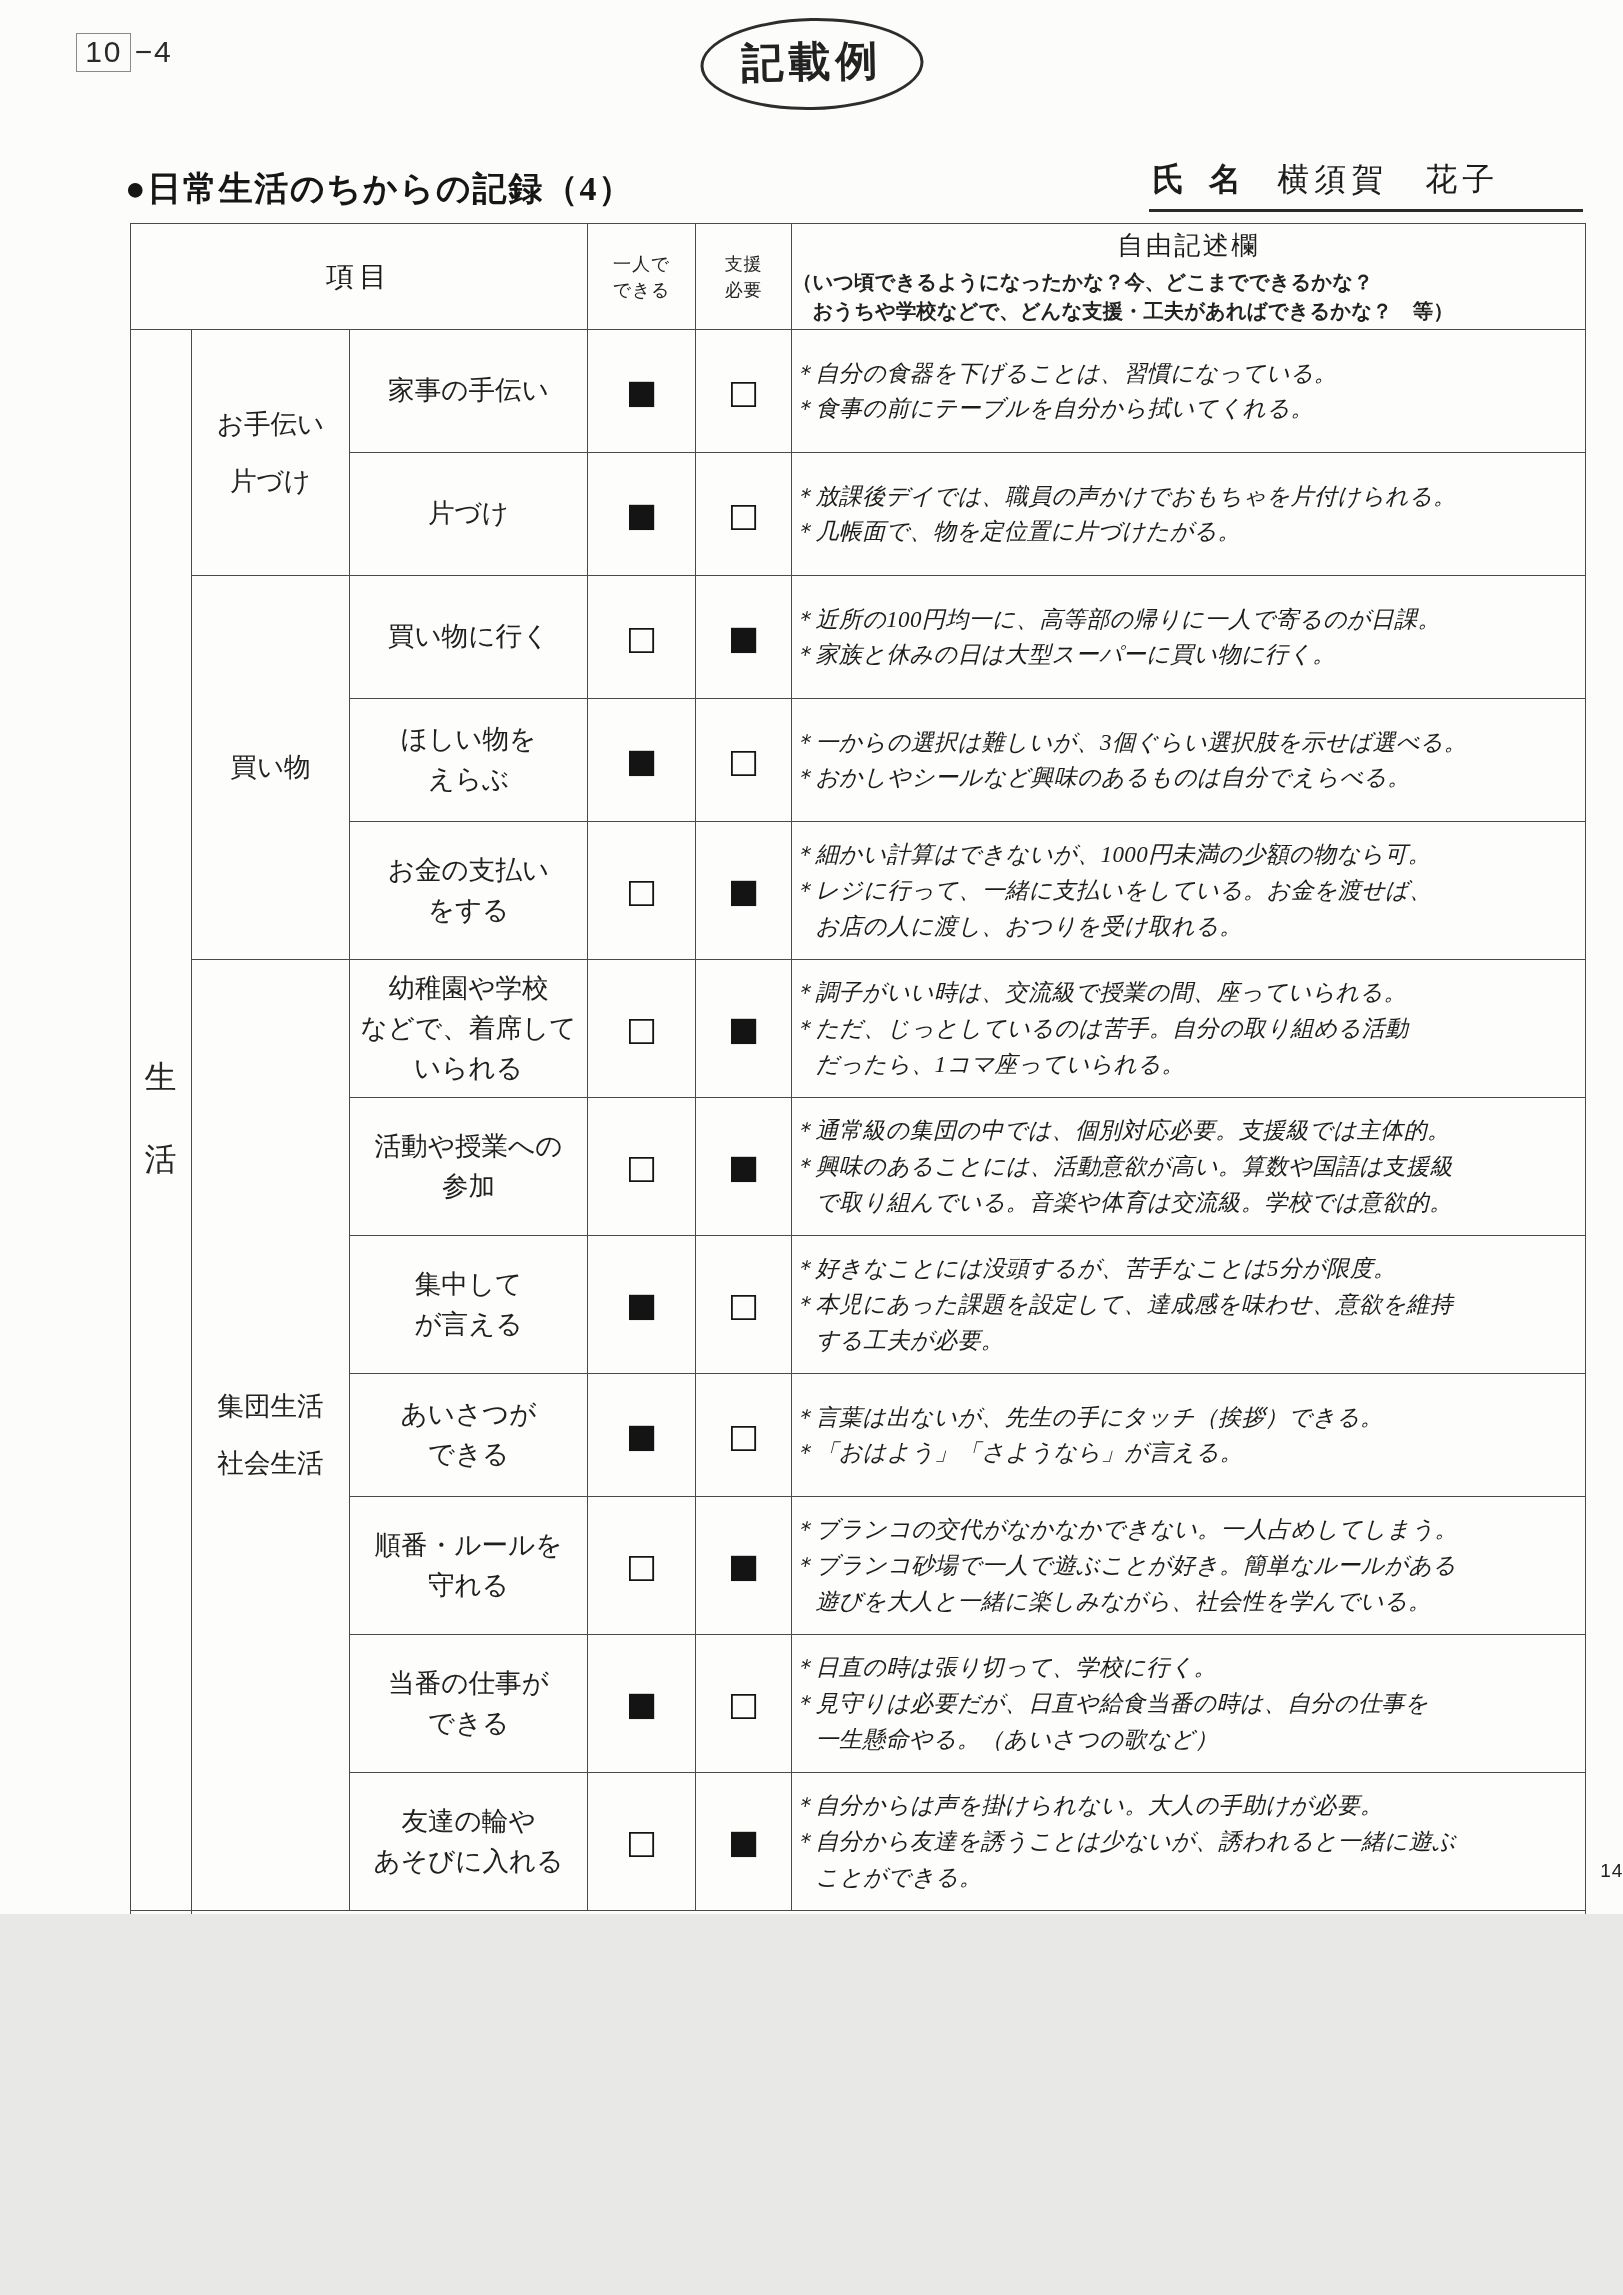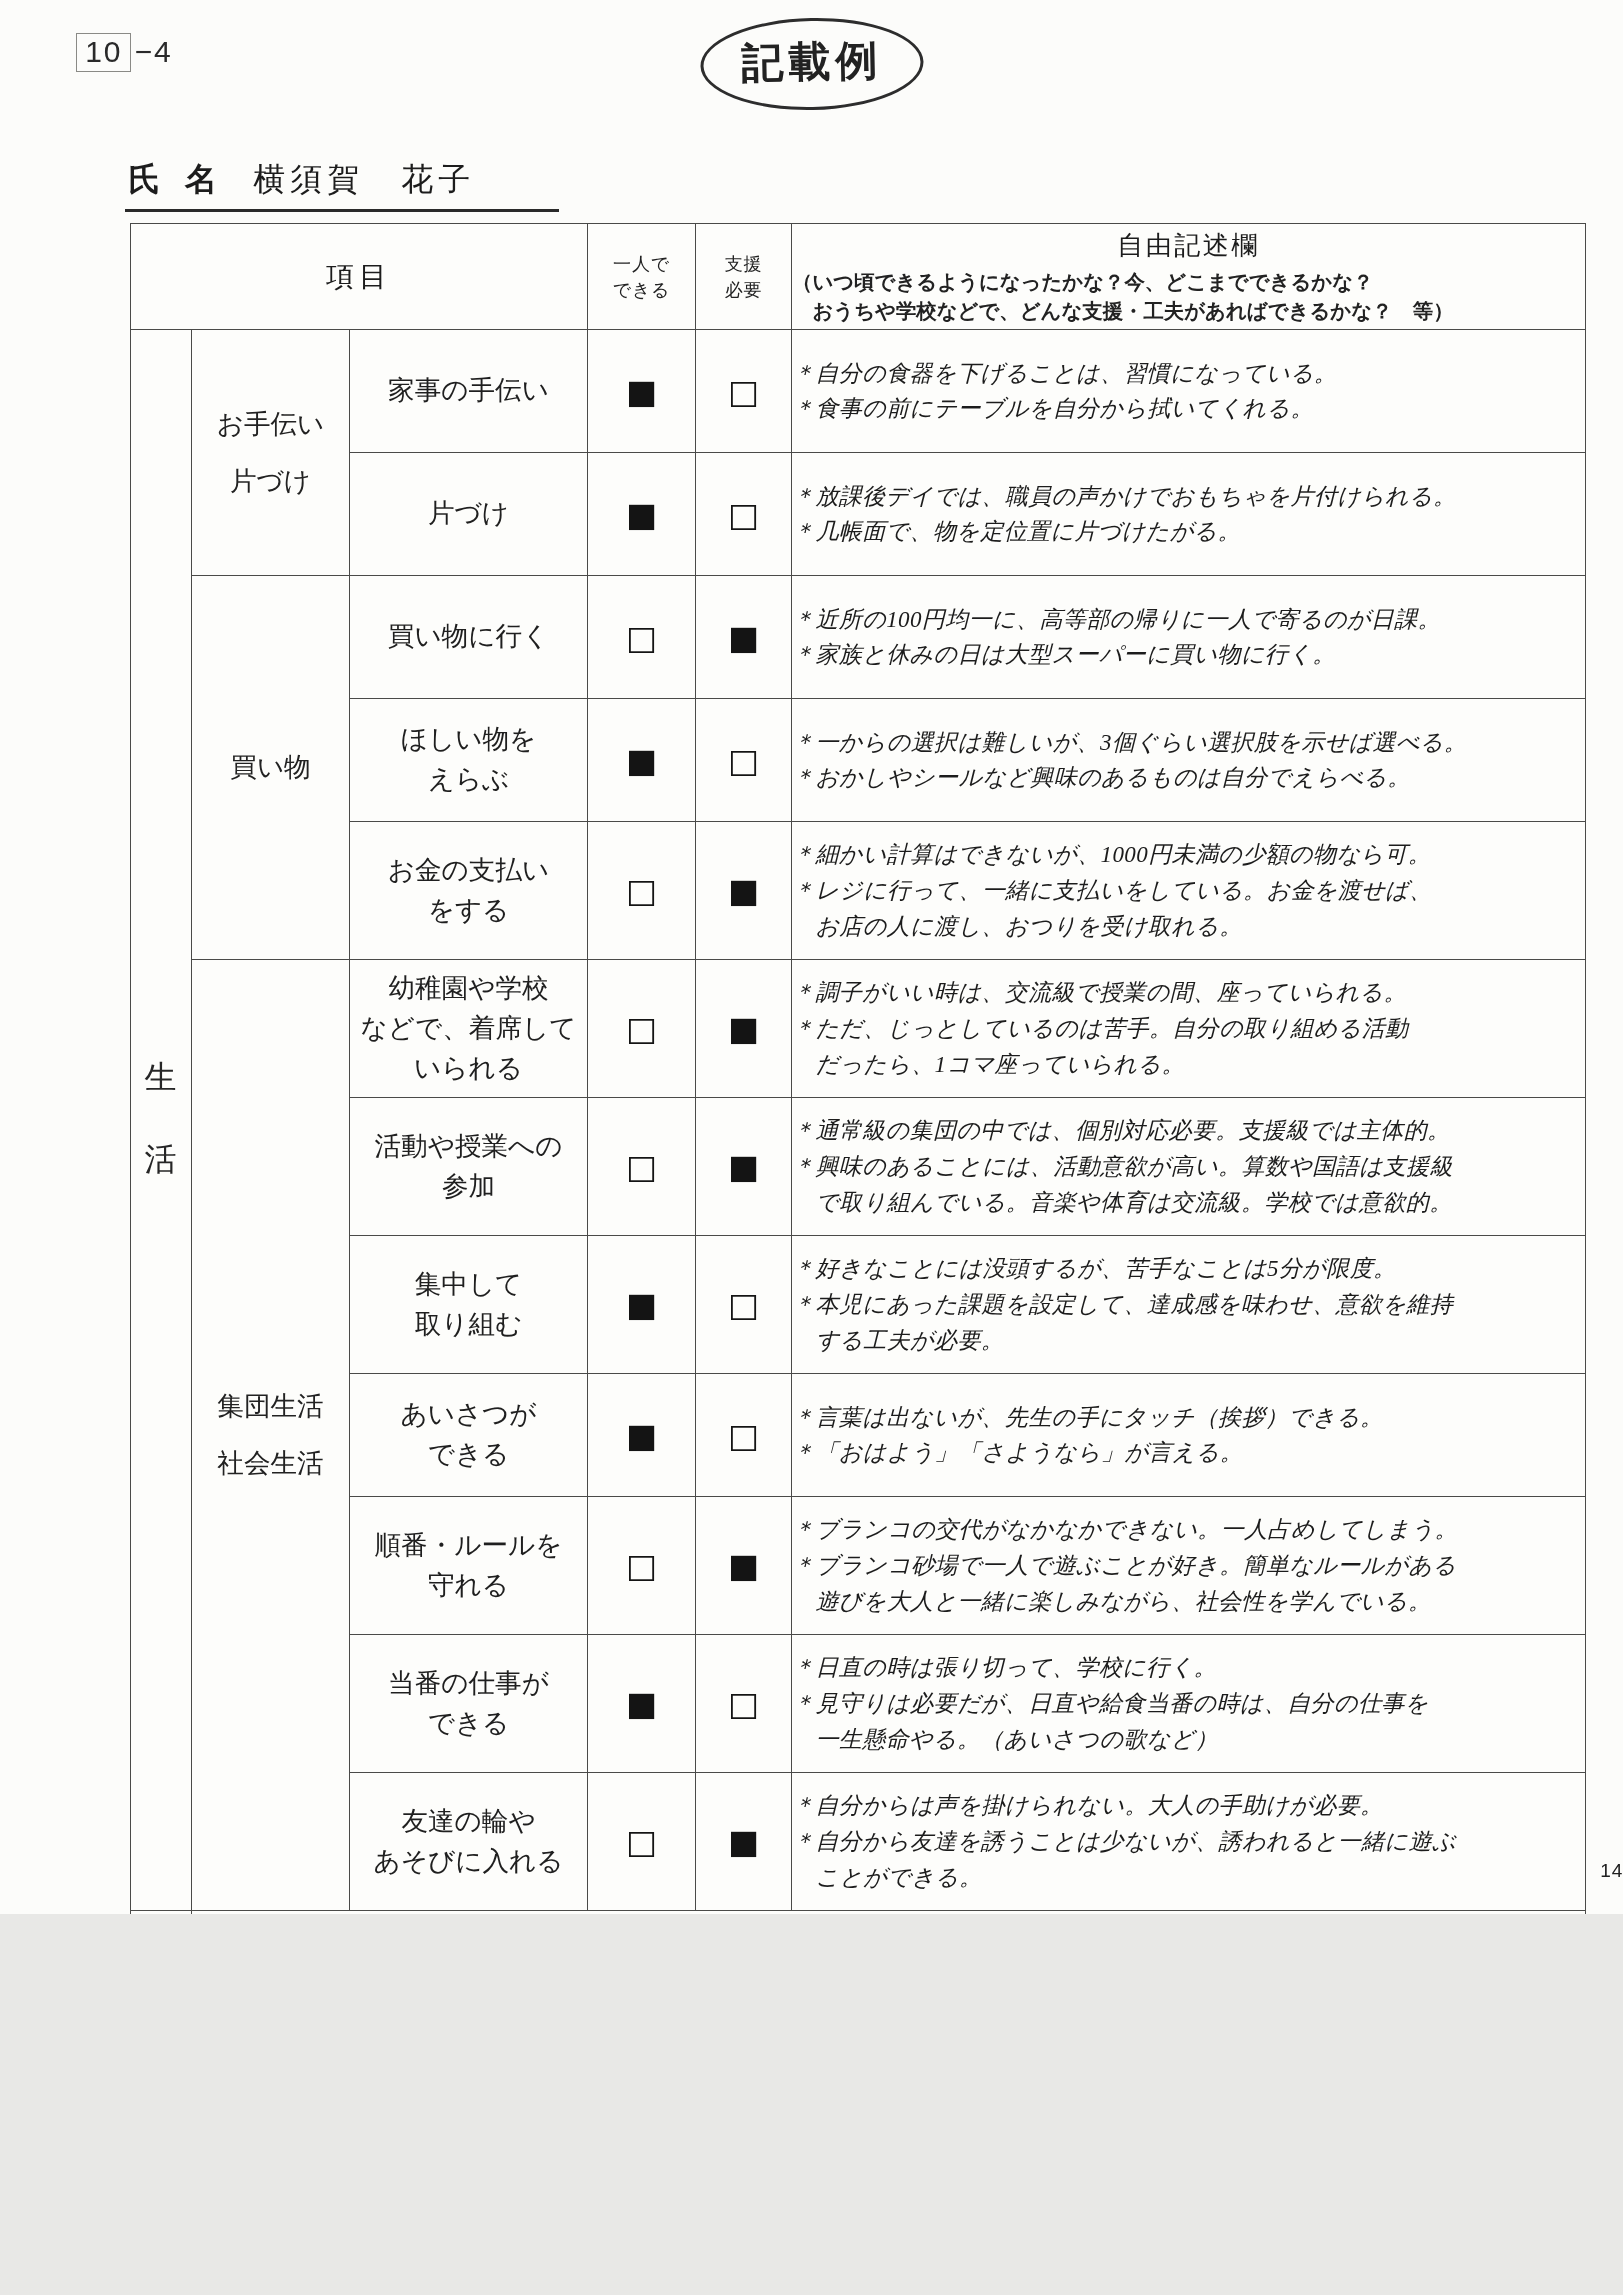--- a/index.html
+++ b/index.html
@@ -159,20 +159,21 @@
 <body>
 
 <div class="page">
 
   <div class="topbar">
     <div class="code"><span class="code-box">10</span><span>−4</span></div>
     <div class="stamp">記載例</div>
   </div>
 
   <div class="titlerow">
+    <div class="doc-title">●日常生活のちからの記録（4）</div>
     <div class="name-line">
       <span class="nlabel">氏 名</span>
       <span class="nvalue">横須賀　花子</span>
     </div>
   </div>
 
   <table class="record">
     <colgroup>
       <col class="c-section">
         <col class="c-group">
@@ -256,21 +257,21 @@
       <td class="item-cell pre">活動や授業への
 参加</td>
       <td class="cb-cell">□</td>
       <td class="cb-cell">■</td>
       <td class="notes-cell pre">＊通常級の集団の中では、個別対応必要。支援級では主体的。
 ＊興味のあることには、活動意欲が高い。算数や国語は支援級
 　で取り組んでいる。音楽や体育は交流級。学校では意欲的。</td>
     </tr>
     <tr class="row tall">
       <td class="item-cell pre">集中して
-取り組む</td>
+が言える</td>
       <td class="cb-cell">■</td>
       <td class="cb-cell">□</td>
       <td class="notes-cell pre">＊好きなことには没頭するが、苦手なことは5分が限度。
 ＊本児にあった課題を設定して、達成感を味わせ、意欲を維持
 　する工夫が必要。</td>
     </tr>
     <tr class="row">
       <td class="item-cell pre">あいさつが
 できる</td>
       <td class="cb-cell">■</td>

